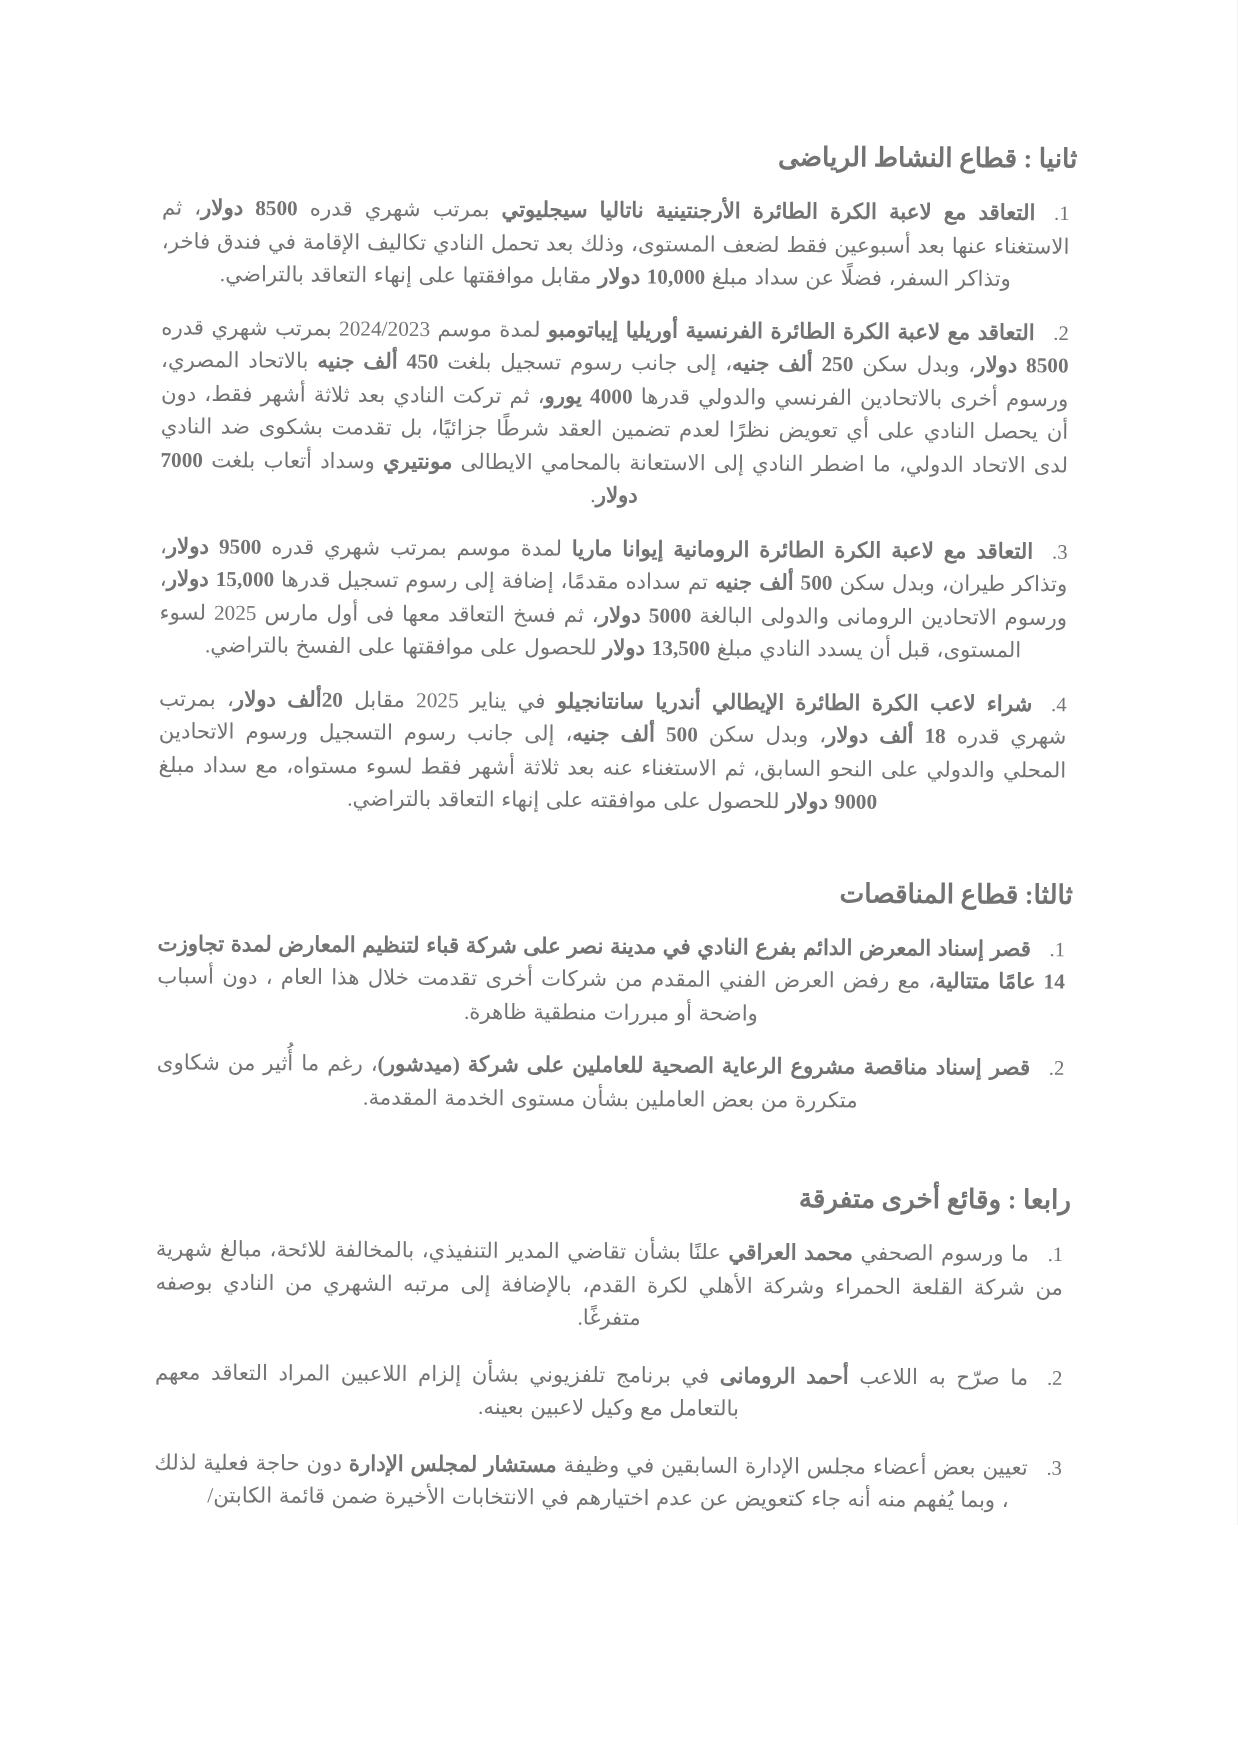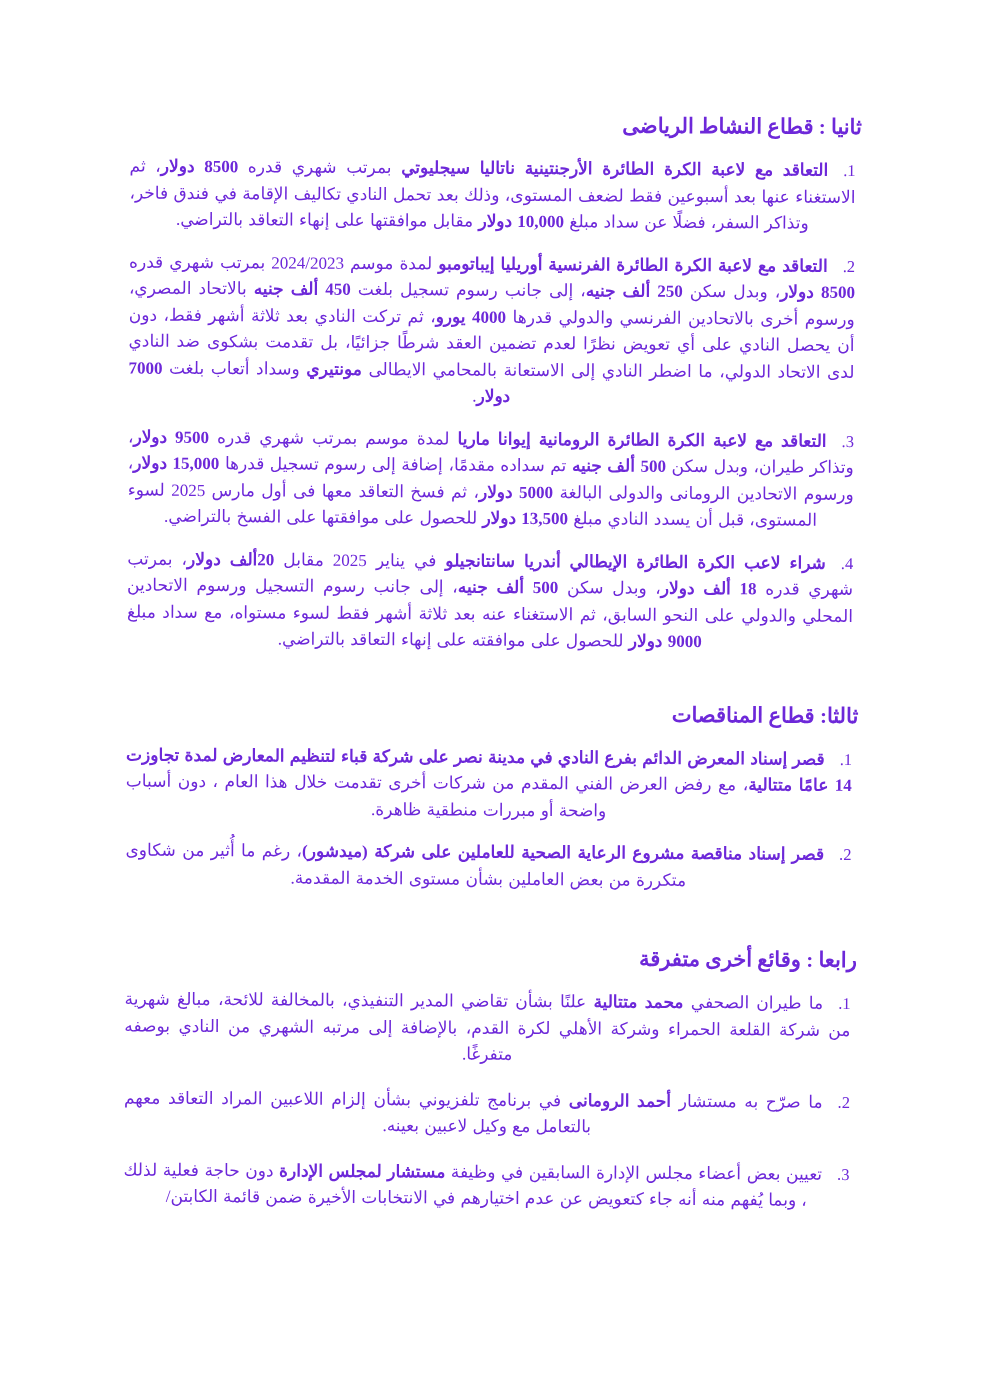--- a/index.html
+++ b/index.html
@@ -4,21 +4,21 @@
 <style>
   html,body{margin:0;padding:0;background:#e9e9e9;}
   .page{
     position:relative;
     width:990px;height:1400px;
     margin:0 auto;
     background:#ffffff;
     overflow:hidden;
     direction:rtl;
     font-family:"Liberation Serif","DejaVu Serif",serif;
-    color:#6d28d9;
+    color:#737373;
   }
   .content{
     position:absolute;
     top:112px;right:128px;left:128px;
     transform:rotate(0.35deg);
     transform-origin:top right;
   }
   .section{margin:0;}
   .section-title{
     font-size:21px;
@@ -70,20 +70,20 @@
       <h2 class="section-title">ثالثا: قطاع المناقصات</h2>
       <div class="items">
         <p class="item"><span class="marker">.1</span><span class="txt"><b>قصر إسناد المعرض الدائم بفرع النادي في مدينة نصر على شركة قباء لتنظيم المعارض لمدة تجاوزت 14 عامًا متتالية</b><span>، مع رفض العرض الفني المقدم من شركات أخرى تقدمت خلال هذا العام ، دون أسباب واضحة أو مبررات منطقية ظاهرة.</span></span></p>
         <p class="item"><span class="marker">.2</span><span class="txt"><b>قصر إسناد مناقصة مشروع الرعاية الصحية للعاملين على شركة (ميدشور)</b><span>، رغم ما أُثير من شكاوى متكررة من بعض العاملين بشأن مستوى الخدمة المقدمة.</span></span></p>
       </div>
     </div>
 
     <div class="section sec-3">
       <h2 class="section-title">رابعا : وقائع أخرى متفرقة</h2>
       <div class="items">
-        <p class="item"><span class="marker">.1</span><span class="txt"><span>ما طيران الصحفي </span><b>محمد متتالية</b><span> علنًا بشأن تقاضي المدير التنفيذي، بالمخالفة للائحة، مبالغ شهرية من شركة القلعة الحمراء وشركة الأهلي لكرة القدم، بالإضافة إلى مرتبه الشهري من النادي بوصفه متفرغًا.</span></span></p>
-        <p class="item"><span class="marker">.2</span><span class="txt"><span>ما صرّح به مستشار </span><b>أحمد الرومانى</b><span> في برنامج تلفزيوني بشأن إلزام اللاعبين المراد التعاقد معهم بالتعامل مع وكيل لاعبين بعينه.</span></span></p>
+        <p class="item"><span class="marker">.1</span><span class="txt"><span>ما ورسوم الصحفي </span><b>محمد العراقي</b><span> علنًا بشأن تقاضي المدير التنفيذي، بالمخالفة للائحة، مبالغ شهرية من شركة القلعة الحمراء وشركة الأهلي لكرة القدم، بالإضافة إلى مرتبه الشهري من النادي بوصفه متفرغًا.</span></span></p>
+        <p class="item"><span class="marker">.2</span><span class="txt"><span>ما صرّح به اللاعب </span><b>أحمد الرومانى</b><span> في برنامج تلفزيوني بشأن إلزام اللاعبين المراد التعاقد معهم بالتعامل مع وكيل لاعبين بعينه.</span></span></p>
         <p class="item"><span class="marker">.3</span><span class="txt"><span>تعيين بعض أعضاء مجلس الإدارة السابقين في وظيفة </span><b>مستشار لمجلس الإدارة</b><span> دون حاجة فعلية لذلك ، وبما يُفهم منه أنه جاء كتعويض عن عدم اختيارهم في الانتخابات الأخيرة ضمن قائمة الكابتن/</span></span></p>
       </div>
     </div>
 
   </div>
 </div>
 
 </body></html>

